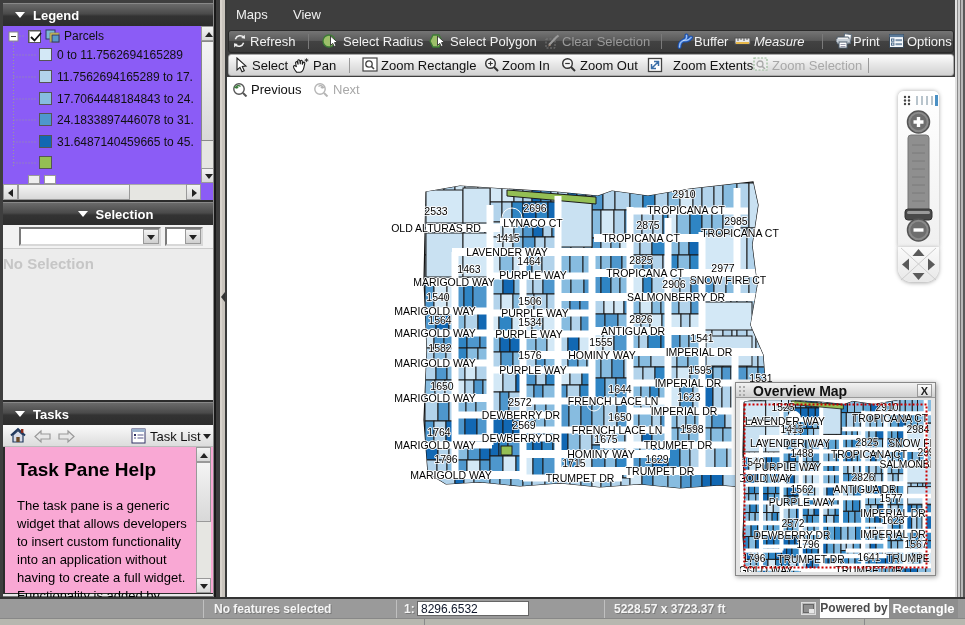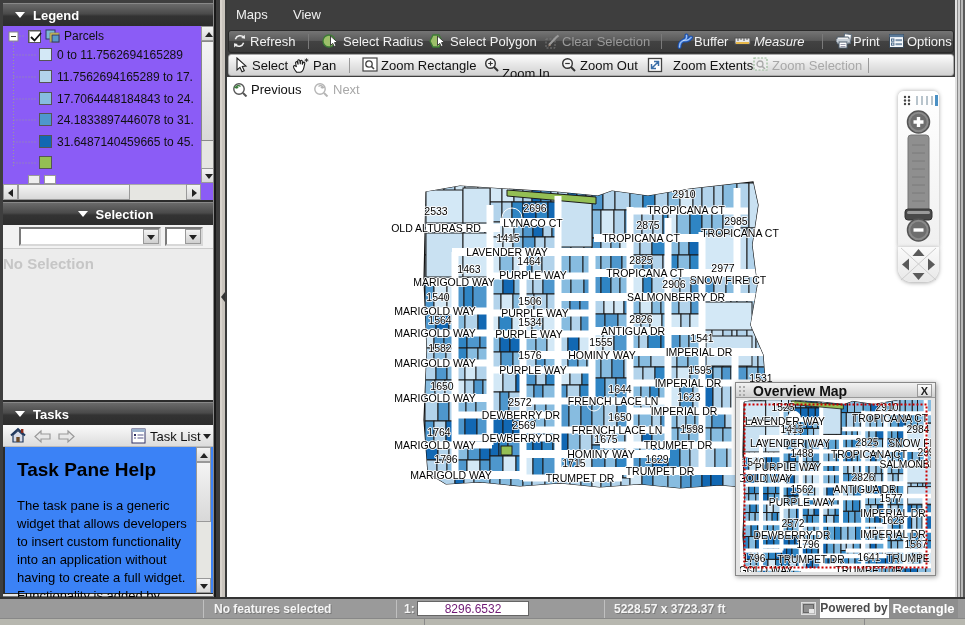--- a/index.html
+++ b/index.html
@@ -5,21 +5,21 @@
 * { margin:0; padding:0; box-sizing:border-box; }
 html,body { width:965px; height:625px; overflow:hidden; font-family:"Liberation Sans",sans-serif; background:#3e3e3e; }
 #app { position:absolute; left:0; top:0; width:965px; height:625px; }
 
 #sidebar { position:absolute; left:3px; top:3px; width:213px; height:592px; background:#2b2b2b; }
 .phead { position:absolute; left:0; width:213px; height:23px; background:linear-gradient(#6a6a6a,#4a4a4a 45%,#333 55%,#2d2d2d); border-top:1px solid #888; color:#fff; font-weight:bold; font-size:13px; line-height:23px; }
 .phead .tri { display:inline-block; width:0; height:0; border-left:5px solid transparent; border-right:5px solid transparent; border-top:6px solid #fff; margin:0 8px 0 12px; vertical-align:2px;}
 #legend-body { position:absolute; left:0; top:23px; width:213px; height:174px; background:#8b5cf6; }
 #sel-body { position:absolute; left:0; top:222px; width:213px; height:175px; background:#ececec; }
 #tasks-toolbar { position:absolute; left:0; top:422px; width:213px; height:22px; background:linear-gradient(#fafafa,#dcdcdc); border-bottom:1px solid #bbb;}
-#tasks-body { position:absolute; left:2px; top:444px; width:209px; height:146px; background:#3b82f6; }
+#tasks-body { position:absolute; left:2px; top:444px; width:209px; height:146px; background:#f9a8d4; }
 
 .titem { position:absolute; font-size:12px; color:#111; }
 .swatch { position:absolute; width:13px; height:13px; border:1px solid #555; }
 
 .sb-btn { position:absolute; background:linear-gradient(#f4f4f4,#d8d8d8); border:1px solid #999; }
 .sb-track { position:absolute; background:#e6e6e2; border-left:1px solid #aaa;}
 
 #splitter { position:absolute; left:213px; top:0; width:14px; height:597px; background:linear-gradient(90deg,#888 0 1px,#1a1a1a 1px 3px,#3c3c3c 3px 7px,#d8d3cc 7px 9px,#c9c4bd 9px 12px,#3a3a3a 12px 14px); }
 #splitter .arr { position:absolute; left:8px; top:292px; width:0; height:0; border-top:5px solid transparent; border-bottom:5px solid transparent; border-right:4px solid #333; }
 
@@ -241,21 +241,21 @@
           <rect x="1" y="1" width="14" height="13" fill="#fff" stroke="#444" stroke-width="1.2"></rect>
           <circle cx="7" cy="7" r="3.2" fill="none" stroke="#444" stroke-width="1.3"></circle>
           <path d="M9.3 9.3 L12 12" stroke="#444" stroke-width="1.6"></path>
         </svg></span>
     <span class="tbit" style="left:152px;">Zoom Rectangle</span>
     <span class="tbit" style="left:255px; top:2px;"><svg width="16" height="16" viewBox="0 0 16 16">
           <circle cx="6.5" cy="6.5" r="4.8" fill="#f4f4f4" stroke="#333" stroke-width="1.4"></circle>
           <path d="M6.5 4.2 v4.6 M4.2 6.5 h4.6" stroke="#333" stroke-width="1.2"></path>
           <path d="M10 10 L14 14" stroke="#333" stroke-width="2"></path>
         </svg></span>
-    <span class="tbit" style="left:273px;margin-top:8px;">Zoom In</span>
+    <span class="tbit" style="left:273px;">Zoom In</span>
     <span class="tbit" style="left:332px; top:2px;"><svg width="16" height="16" viewBox="0 0 16 16">
           <circle cx="6.5" cy="6.5" r="4.8" fill="#f4f4f4" stroke="#333" stroke-width="1.4"></circle>
           <path d="M4.2 6.5 h4.6" stroke="#333" stroke-width="1.2"></path>
           <path d="M10 10 L14 14" stroke="#333" stroke-width="2"></path>
         </svg></span>
     <span class="tbit" style="left:351px;">Zoom Out</span>
     <span class="tbit" style="left:418px; top:2px;"><svg width="16" height="16" viewBox="0 0 16 16">
           <rect x="1.5" y="1.5" width="13" height="13" fill="#fff" stroke="#444" stroke-width="1.3"></rect>
           <path d="M4.5 11.5 L11.5 4.5 M7 4.5 h4.5 v4.5 M4.5 7 v4.5 h4.5" fill="none" stroke="#3a6ea8" stroke-width="1.5"></path>
         </svg></span>
@@ -1579,21 +1579,21 @@
     </div>
   </div>
 
   <div id="rframe"></div>
 
   <div id="statusbar">
     <div class="div" style="left:203px;"></div>
     <span class="seg" style="left:214px;">No features selected</span>
     <div class="div" style="left:396px;"></div>
     <span class="seg" style="left:404px;">1:</span>
-    <div class="seg" style="left:417px; top:2px; width:112px; height:15px; background:#fff; border:1px solid #666; color:#701a75; font-size:12px; font-weight:normal; text-shadow:none; padding:0 3px; position:absolute;text-align:center;">8296.6532</div>
+    <div class="seg" style="left:417px; top:2px; width:112px; height:15px; background:#fff; border:1px solid #666; color:#0f172a; font-size:12px; font-weight:normal; text-shadow:none; padding:0 3px; position:absolute;">8296.6532</div>
     <div class="div" style="left:604px;"></div>
     <span class="seg" style="left:614px;">5228.57 x 3723.37 ft</span>
     <div style="position:absolute;left:801px;top:3px;width:15px;height:13px;background:#b8b8b8;border:1px solid #ddd;">
       <div style="position:absolute;left:1px;top:1px;width:11px;height:9px;background:#8f8f8f;border:1px solid #666;"></div>
       <div style="position:absolute;right:1px;bottom:1px;width:5px;height:4px;background:#e8e8e8;"></div>
     </div>
     <div style="position:absolute;left:820px;top:0px;width:68px;height:19px;background:#fdfdfd;color:#4a4a4a;font-size:12px;text-align:center;line-height:19px;text-shadow:none;">Powered by</div>
     <div style="position:absolute;left:888px;top:0px;width:70px;height:19px;background:#8e8e8e;color:#fff;font-size:13px;text-align:center;line-height:19px;border-left:1px solid #fff;text-shadow:none;">Rectangle</div>
   </div>
   <div id="bottomstrip">

